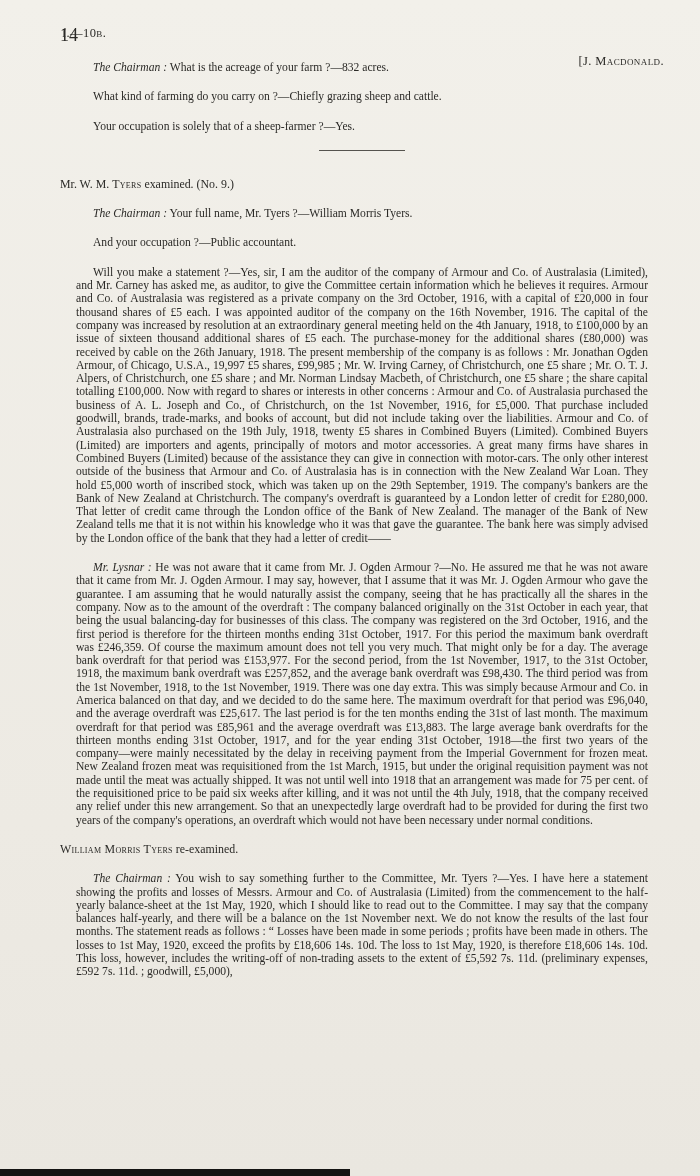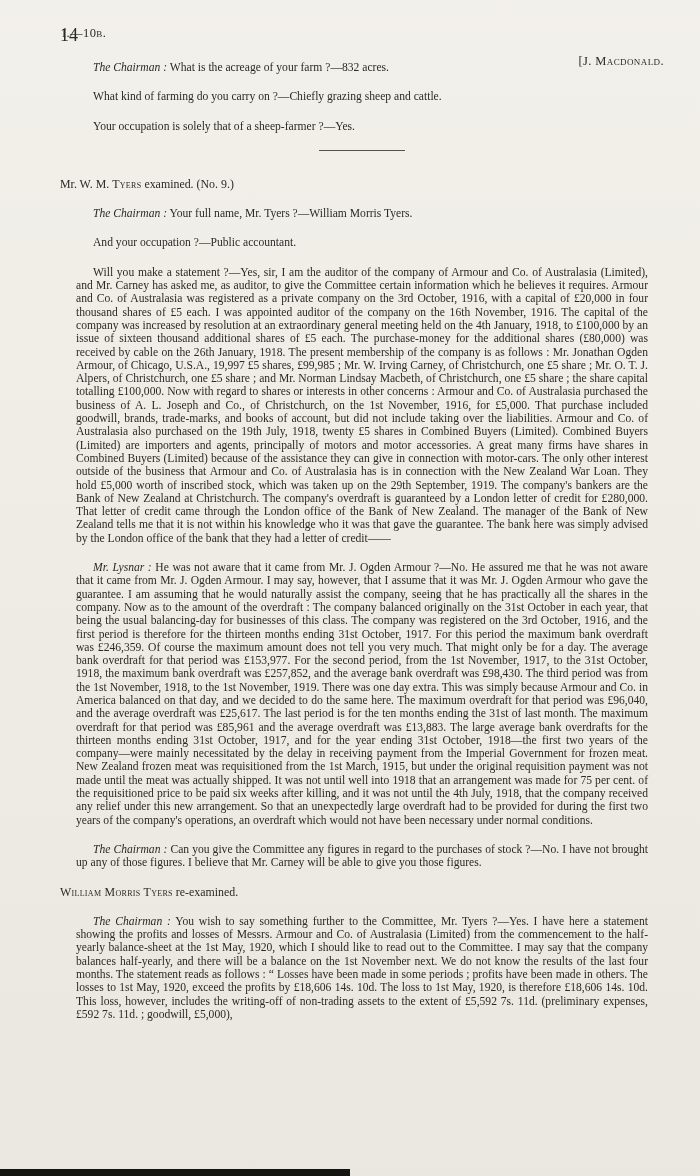--- a/index.html
+++ b/index.html
@@ -80,21 +80,20 @@
 
     <div class="divider"></div>
 
     <h2 class="center-head"><span>Mr. W. M. </span><span class="sc">Tyers</span><span> examined.  (No. 9.)</span></h2>
 
     <section>
       <p class="para"><span class="speaker">The Chairman :</span><span> Your full name, Mr. Tyers ?—William Morris Tyers.</span></p>
       <p class="para"><span>And your occupation ?—Public accountant.</span></p>
       <p class="para"><span>Will you make a statement ?—Yes, sir, I am the auditor of the company of Armour and Co. of Australasia (Limited), and Mr. Carney has asked me, as auditor, to give the Committee certain information which he believes it requires.  Armour and Co. of Australasia was registered as a private company on the 3rd October, 1916, with a capital of £20,000 in four thousand shares of £5 each.  I was appointed auditor of the company on the 16th November, 1916.  The capital of the company was increased by resolution at an extraordinary general meeting held on the 4th January, 1918, to £100,000 by an issue of sixteen thousand additional shares of £5 each.  The purchase-money for the additional shares (£80,000) was received by cable on the 26th January, 1918.  The present membership of the company is as follows :  Mr. Jonathan Ogden Armour, of Chicago, U.S.A., 19,997 £5 shares, £99,985 ;  Mr. W. Irving Carney, of Christchurch, one £5 share ;  Mr. O. T. J. Alpers, of Christchurch, one £5 share ;  and Mr. Norman Lindsay Macbeth, of Christchurch, one £5 share ;  the share capital totalling £100,000.  Now with regard to shares or interests in other concerns :  Armour and Co. of Australasia purchased the business of A. L. Joseph and Co., of Christchurch, on the 1st November, 1916, for £5,000.  That purchase included goodwill, brands, trade-marks, and books of account, but did not include taking over the liabilities.  Armour and Co. of Australasia also purchased on the 19th July, 1918, twenty £5 shares in Combined Buyers (Limited).  Combined Buyers (Limited) are importers and agents, principally of motors and motor accessories.  A great many firms have shares in Combined Buyers (Limited) because of the assistance they can give in connection with motor-cars.  The only other interest outside of the business that Armour and Co. of Australasia has is in connection with the New Zealand War Loan.  They hold £5,000 worth of inscribed stock, which was taken up on the 29th September, 1919.  The company's bankers are the Bank of New Zealand at Christchurch.  The company's overdraft is guaranteed by a London letter of credit for £280,000.  That letter of credit came through the London office of the Bank of New Zealand.  The manager of the Bank of New Zealand tells me that it is not within his knowledge who it was that gave the guarantee.  The bank here was simply advised by the London office of the bank that they had a letter of credit——</span></p>
       <p class="para"><span class="speaker">Mr. Lysnar :</span><span> He was not aware that it came from Mr. J. Ogden Armour ?—No.  He assured me that he was not aware that it came from Mr. J. Ogden Armour.  I may say, however, that I assume that it was Mr. J. Ogden Armour who gave the guarantee.  I am assuming that he would naturally assist the company, seeing that he has practically all the shares in the company.  Now as to the amount of the overdraft :  The company balanced originally on the 31st October in each year, that being the usual balancing-day for businesses of this class.  The company was registered on the 3rd October, 1916, and the first period is therefore for the thirteen months ending 31st October, 1917.  For this period the maximum bank overdraft was £246,359.  Of course the maximum amount does not tell you very much.  That might only be for a day.  The average bank overdraft for that period was £153,977.  For the second period, from the 1st November, 1917, to the 31st October, 1918, the maximum bank overdraft was £257,852, and the average bank overdraft was £98,430.  The third period was from the 1st November, 1918, to the 1st November, 1919.  There was one day extra.  This was simply because Armour and Co. in America balanced on that day, and we decided to do the same here.  The maximum overdraft for that period was £96,040, and the average overdraft was £25,617.  The last period is for the ten months ending the 31st of last month.  The maximum overdraft for that period was £85,961 and the average overdraft was £13,883.  The large average bank overdrafts for the thirteen months ending 31st October, 1917, and for the year ending 31st October, 1918—the first two years of the company—were mainly necessitated by the delay in receiving payment from the Imperial Government for frozen meat.  New Zealand frozen meat was requisitioned from the 1st March, 1915, but under the original requisition payment was not made until the meat was actually shipped.  It was not until well into 1918 that an arrangement was made for 75 per cent. of the requisitioned price to be paid six weeks after killing, and it was not until the 4th July, 1918, that the company received any relief under this new arrangement.  So that an unexpectedly large overdraft had to be provided for during the first two years of the company's operations, an overdraft which would not have been necessary under normal conditions.</span></p>
-      <p class="para"><span class="speaker">The Chairman :</span><span> Can you give the Committee any figures in regard to the purchases of stock ?—No.  I have not brought up any of those figures.  I believe that Mr. Carney will be able to give you those figures.</span></p>
     </section>
 
     <h2 class="center-head reexam"><span class="sc">William Morris Tyers</span><span> re-examined.</span></h2>
 
     <section>
       <p class="para"><span class="speaker">The Chairman :</span><span> You wish to say something further to the Committee, Mr. Tyers ?—Yes.  I have here a statement showing the profits and losses of Messrs. Armour and Co. of Australasia (Limited) from the commencement to the half-yearly balance-sheet at the 1st May, 1920, which I should like to read out to the Committee.  I may say that the company balances half-yearly, and there will be a balance on the 1st November next.  We do not know the results of the last four months.  The statement reads as follows :  “ Losses have been made in some periods ;  profits have been made in others.  The losses to 1st May, 1920, exceed the profits by £18,606 14s. 10d.  The loss to 1st May, 1920, is therefore £18,606 14s. 10d.  This loss, however, includes the writing-off of non-trading assets to the extent of £5,592 7s. 11d. (preliminary expenses, £592 7s. 11d. ;  goodwill, £5,000),</span></p>
     </section>
 
   </div>
 

